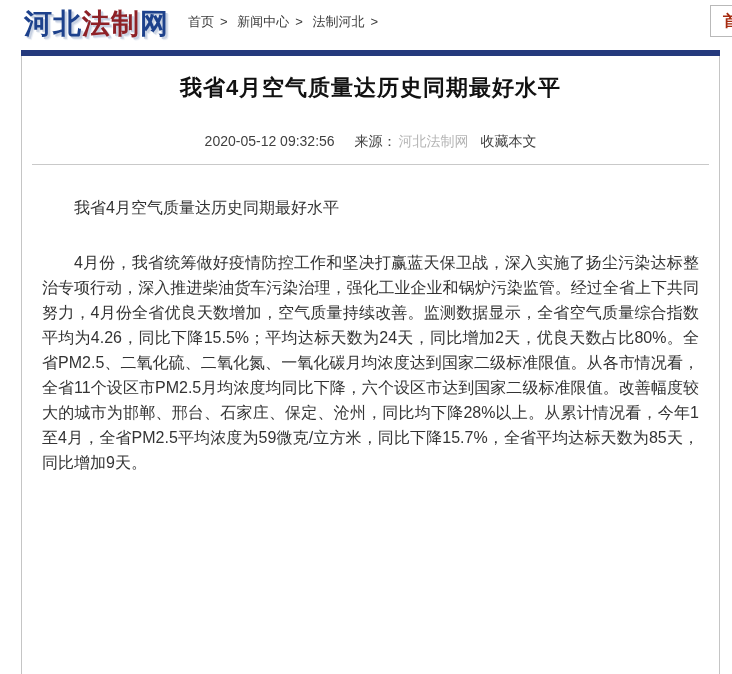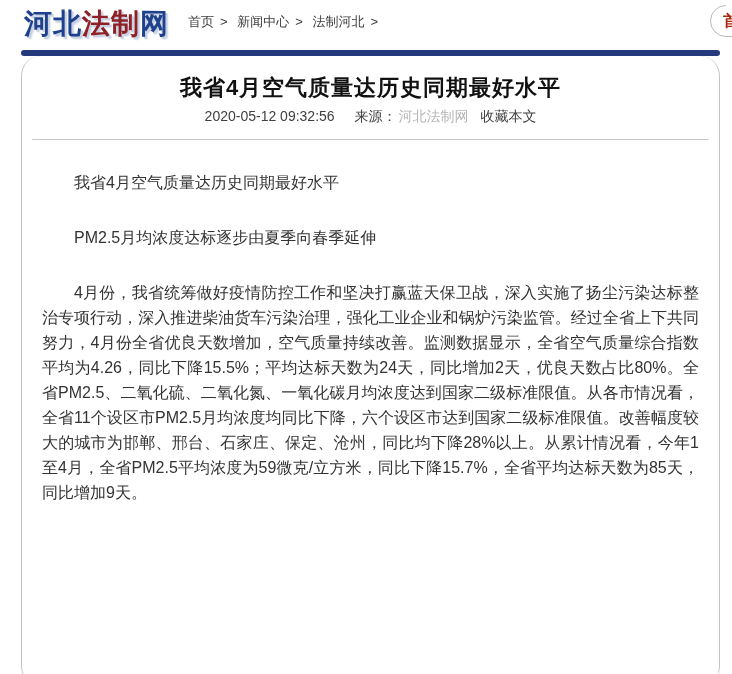--- a/index.html
+++ b/index.html
@@ -1,15 +1,15 @@
 <!DOCTYPE html>
 <html><head>
 <meta charset="utf-8">
 <style>
-  * { margin: 0; padding: 0; box-sizing: border-box; border-radius: 20px; }
+  * { margin: 0; padding: 0; box-sizing: border-box; }
   html, body { background: #ffffff; }
   body {
     width: 732px; height: 674px;
     position: relative;
     overflow: hidden;
     font-family: "Liberation Sans", sans-serif;
     color: #333;
   }
 
   
@@ -50,21 +50,21 @@
     border-right: 1px solid #c5c5c5;
   }
 
   .article-title {
     margin: 17px 10px 0;
     text-align: center;
     font-size: 22px; font-weight: bold; color: #111;
     letter-spacing: 1px;
   }
   .article-meta {
-    margin-top: 5px;
+    margin-top: 30px;
     text-align: center;
     font-size: 14px; color: #404040;
     white-space: nowrap;
   }
   .article-meta .seg { margin: 0 8px; }
   .article-meta .src-label { margin-right: 0; }
   .article-meta .src-value { color: #b5b5b5; margin-left: 2px; }
   .article-meta .fav { cursor: pointer; }
   .meta-divider {
     border: none;
@@ -107,17 +107,16 @@
   <div class="article-meta">
     <span class="seg">2020-05-12 09:32:56</span>
     <span class="seg src-label">来源：</span><span class="src-value">河北法制网</span>
     <span class="seg fav">收藏本文</span>
   </div>
 
   <hr class="meta-divider">
 
   <div class="article-body">
     <p>我省4月空气质量达历史同期最好水平</p>
-    <p>PM2.5月均浓度达标逐步由夏季向春季延伸</p>
     <p>4月份，我省统筹做好疫情防控工作和坚决打赢蓝天保卫战，深入实施了扬尘污染达标整治专项行动，深入推进柴油货车污染治理，强化工业企业和锅炉污染监管。经过全省上下共同努力，4月份全省优良天数增加，空气质量持续改善。监测数据显示，全省空气质量综合指数平均为4.26，同比下降15.5%；平均达标天数为24天，同比增加2天，优良天数占比80%。全省PM2.5、二氧化硫、二氧化氮、一氧化碳月均浓度达到国家二级标准限值。从各市情况看，全省11个设区市PM2.5月均浓度均同比下降，六个设区市达到国家二级标准限值。改善幅度较大的城市为邯郸、邢台、石家庄、保定、沧州，同比均下降28%以上。从累计情况看，今年1至4月，全省PM2.5平均浓度为59微克/立方米，同比下降15.7%，全省平均达标天数为85天，同比增加9天。</p>
   </div>
 
 </main>
 
 </body></html>

